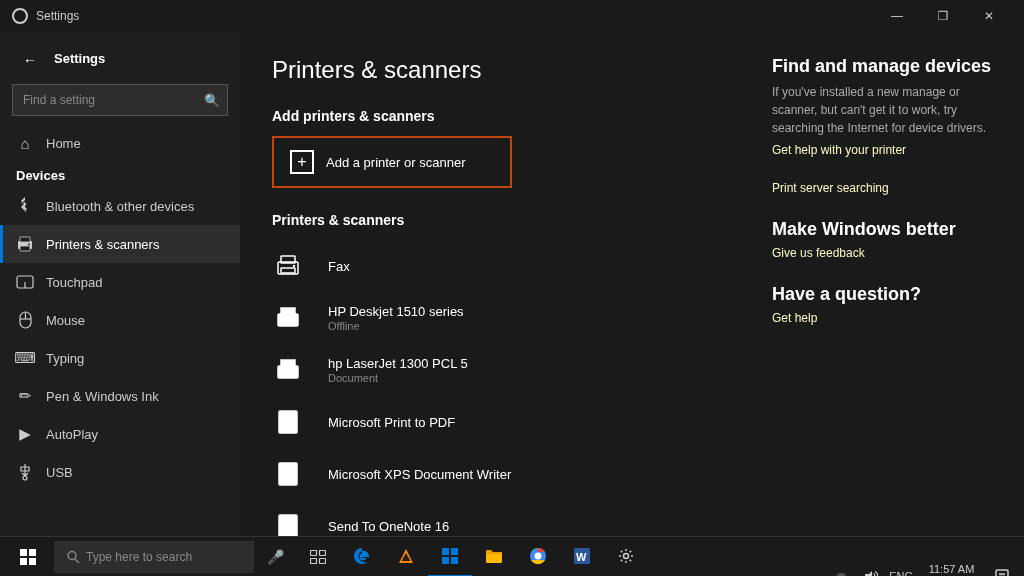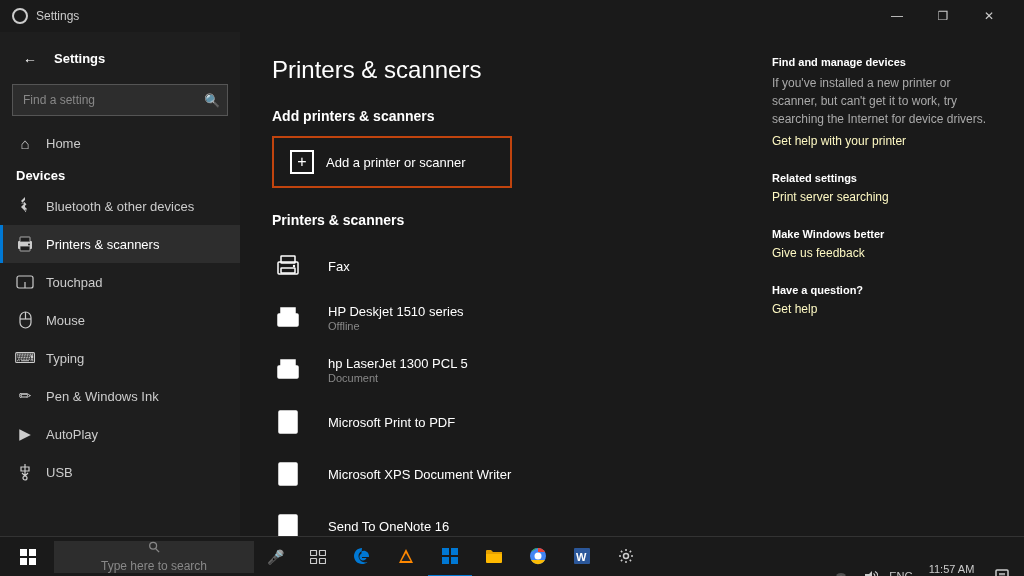--- a/index.html
+++ b/index.html
@@ -239,21 +239,21 @@
 
     
     .content-right {
       width: 220px;
       flex-shrink: 0;
     }
     .right-section {
       margin-bottom: 24px;
     }
     .right-section-title {
-      font-size: 11px;
+      font-size: 18px;
       font-weight: 600;
       margin-bottom: 6px;
       color: #fff;
     }
     .right-description {
       font-size: 12px;
       color: #aaa;
       line-height: 1.5;
       margin-bottom: 6px;
     }
@@ -290,21 +290,20 @@
       align-items: center;
       gap: 6px;
       background: #2d2d2d;
       border: none;
       padding: 0 12px;
       height: 32px;
       min-width: 200px;
       color: #888;
       font-size: 12px;
       cursor: text;
-      flex-direction: column;
     }
     .taskbar-search svg { width: 14px; height: 14px; fill: #888; }
     .taskbar-btn {
       width: 40px;
       height: 40px;
       display: flex;
       align-items: center;
       justify-content: center;
       cursor: pointer;
       color: #ccc;
@@ -570,26 +569,25 @@
         </div>
         <div class="printer-info">
           <div class="printer-name">Send To OneNote 16</div>
         </div>
       </div>
     </div>
 
     <div class="content-right">
       <div class="right-section">
         <div class="right-section-title">Find and manage devices</div>
-        <p class="right-description">If you've installed a new printer or scanner, but can't get it to work, try searching the Internet for device drivers.</p>
+        <p class="right-description">If you've installed a new manage or scanner, but can't get it to work, try searching the Internet for device drivers.</p>
         <a class="right-link">Get help with your printer</a>
       </div>
 
       <div class="right-section">
-        <div class="right-section-title">Related settings</div>
         <a class="right-link">Print server searching</a>
       </div>
 
       <div class="right-section">
         <div class="right-section-title">Make Windows better</div>
         <a class="right-link">Give us feedback</a>
       </div>
 
       <div class="right-section">
         <div class="right-section-title">Have a question?</div>

